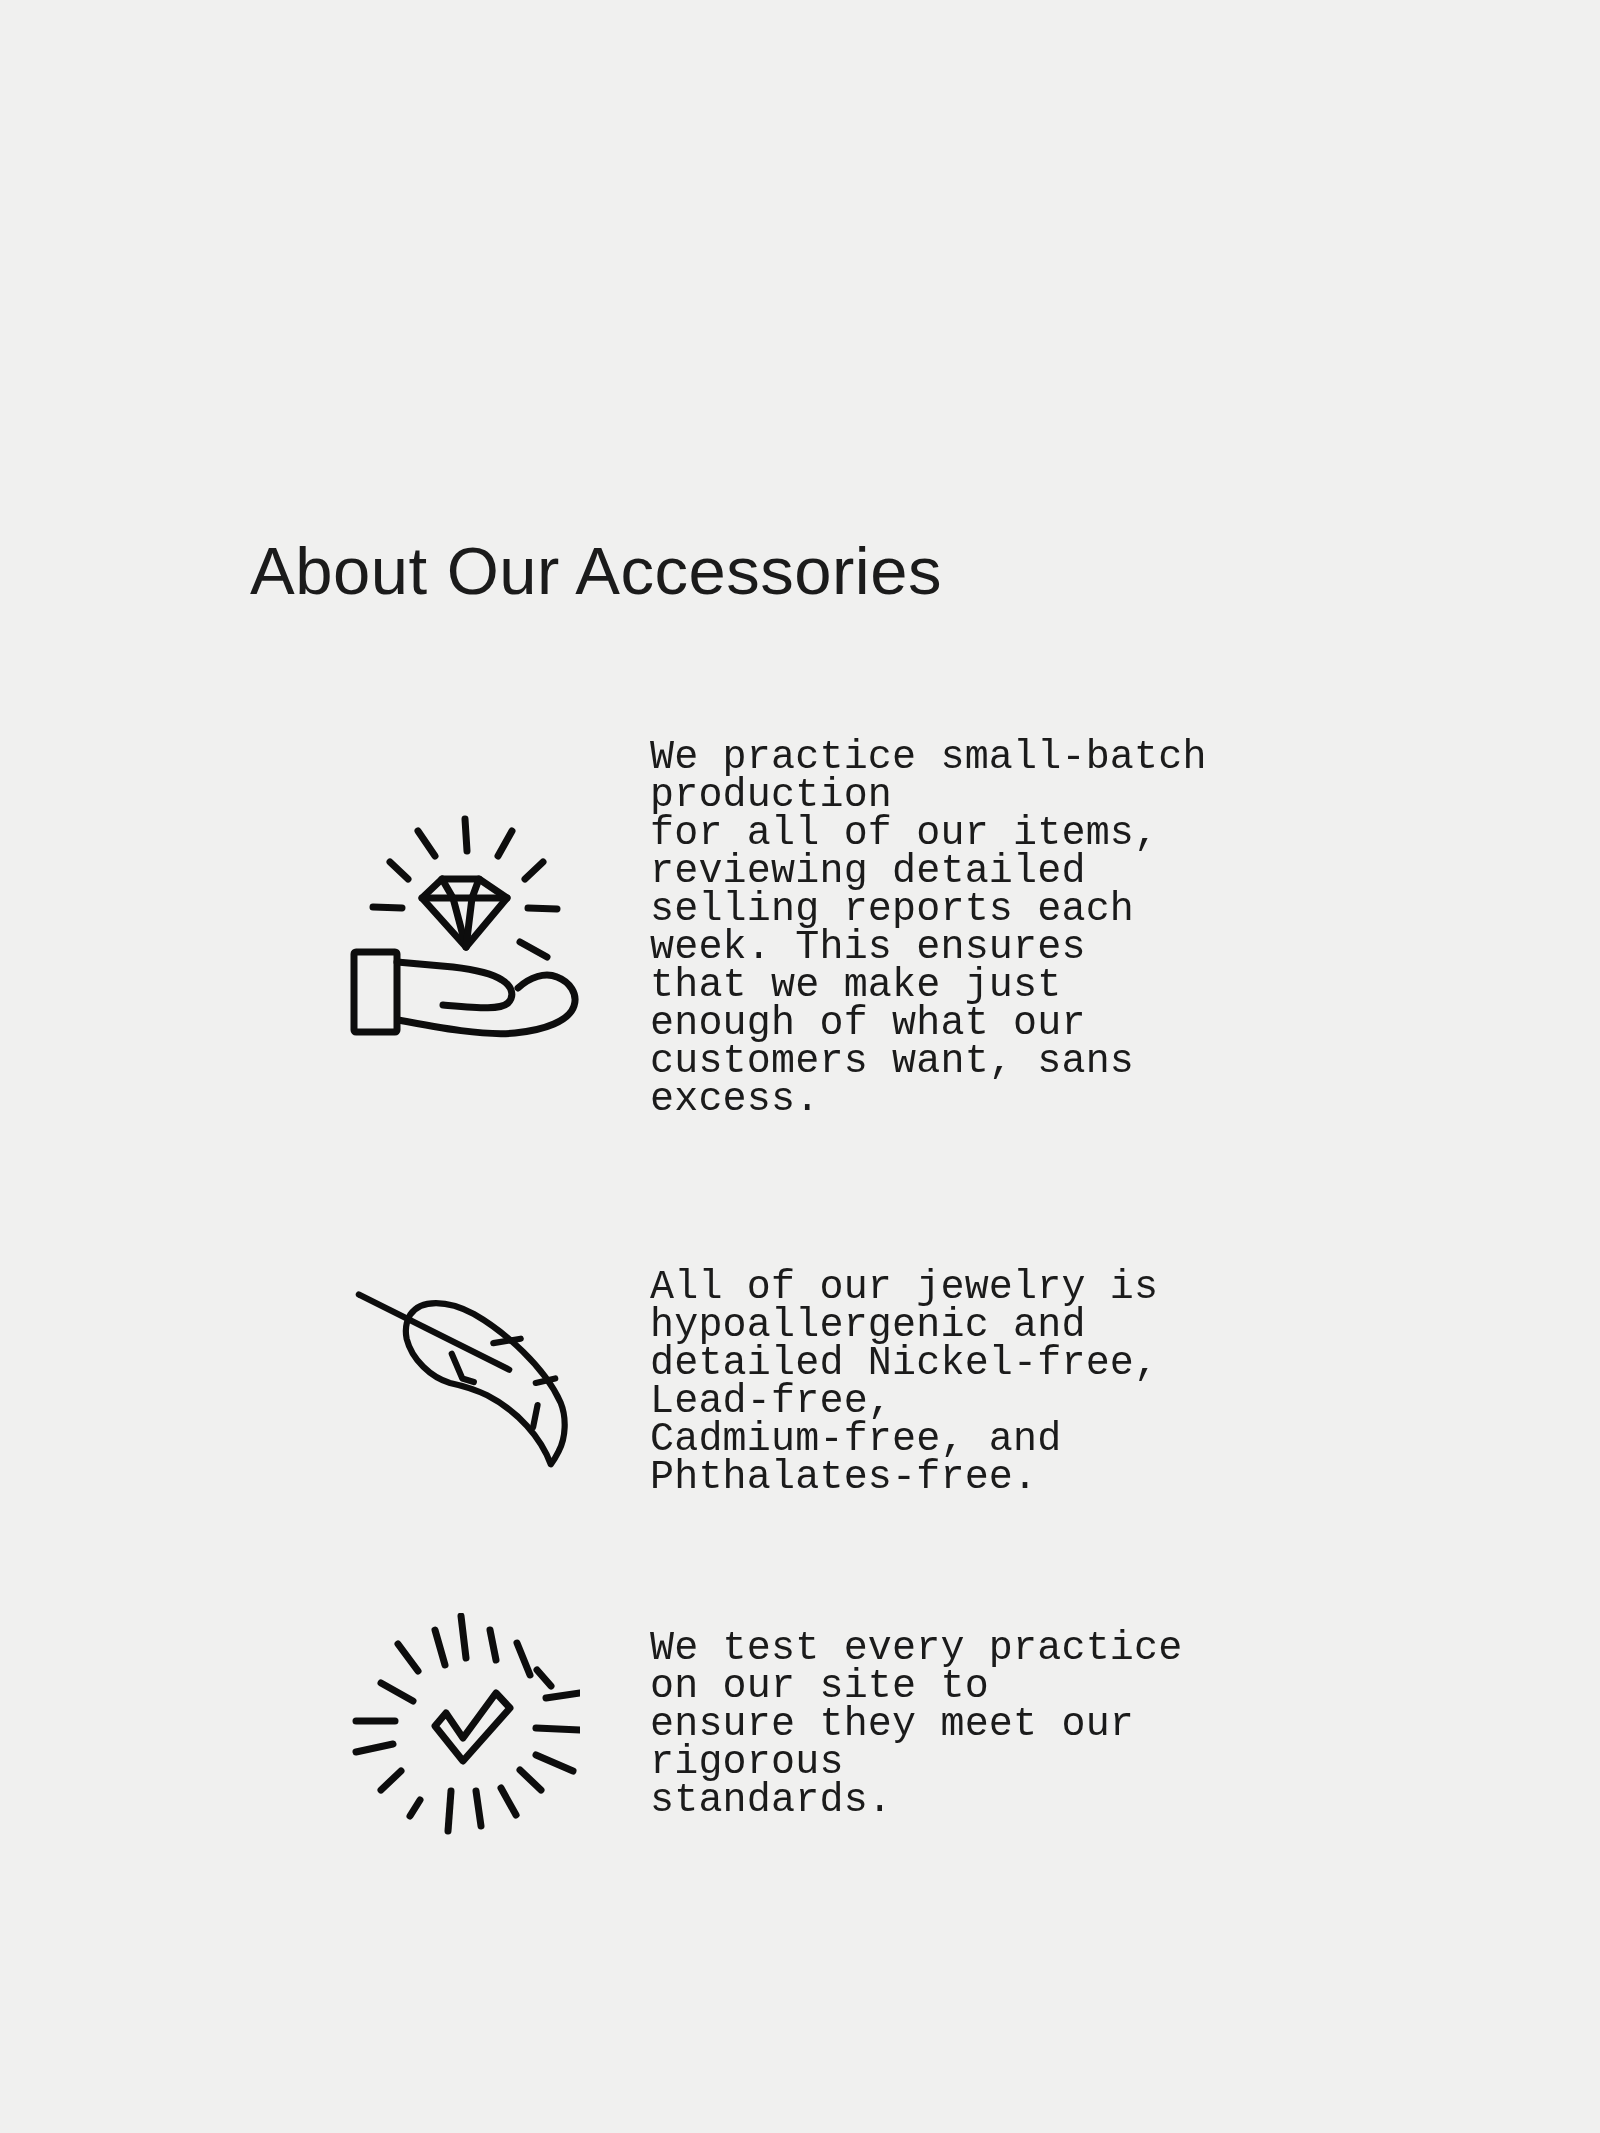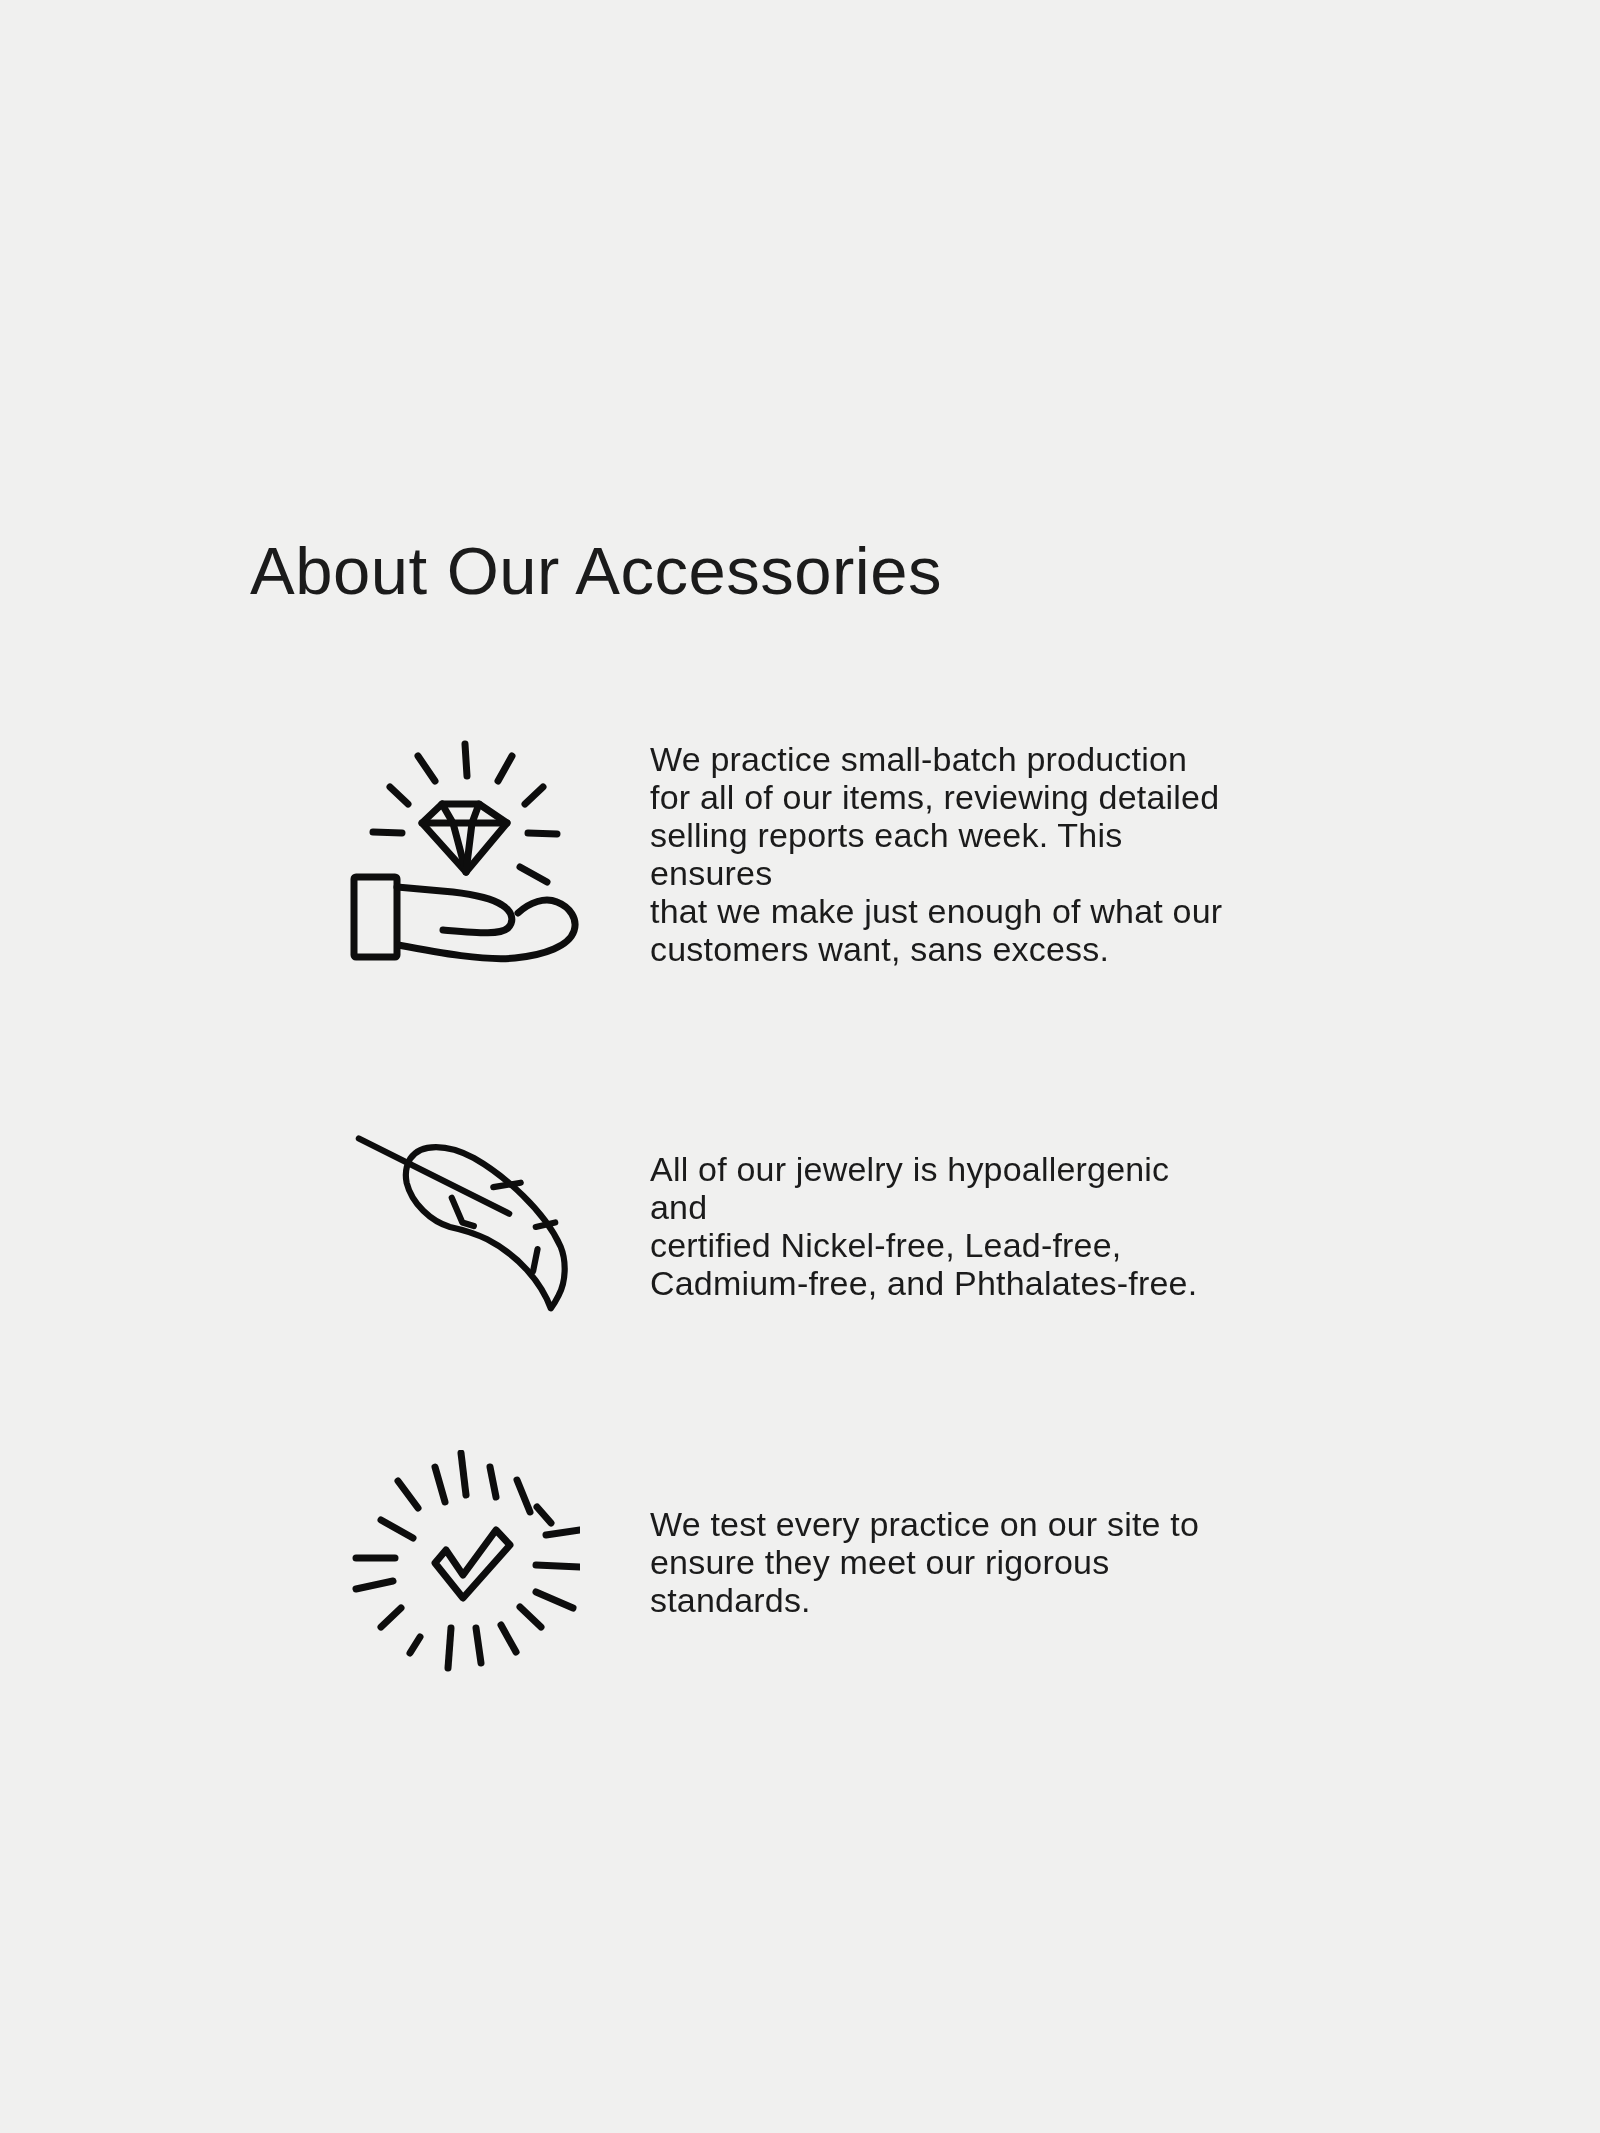--- a/index.html
+++ b/index.html
@@ -30,25 +30,26 @@
   .icon-box{
     flex:0 0 230px;
     width:230px;
     display:flex;
     align-items:center;
     justify-content:center;
     color:var(--icon,#0d0d0d);
   }
   .feature-text{
     width:580px;
-    font-size:34px;
+    font-size:40px;
     line-height:38px;
     letter-spacing:0.2px;
     white-space:pre-line;
     color:var(--fg,#1b1b1b);
+    font-family:Liberation Mono, monospace;
   }
   svg{display:block;}
 </style>
 </head>
 <body style="--bg: #f0f0ef; --fg: #1b1b1b; --icon: #0d0d0d;">
 
 <div class="wrapper">
 
   <h1 class="section-title">About Our Accessories</h1>
 
@@ -90,21 +91,21 @@
 
         <path d="M68,31 C80,13 110,14 140,30 C175,50 220,90 238,130 C245,147 244,170 236,185 C233,191 230,196 227,200 C216,170 190,140 155,122 C141,115 127,111 113,108 C92,102 70,82 64,58 C62,48 64,38 68,31 Z"></path>
 
         <path d="M115,75 L127,103 L140,107"></path>
         <path d="M162,63 L193,58"></path>
         <path d="M210,108 L232,103"></path>
         <path d="M212,133 L207,158"></path>
       </svg>
     </div>
     <div class="feature-text">All of our jewelry is hypoallergenic and
-certified Nickel-free, Lead-free,
+detailed Nickel-free, Lead-free,
 Cadmium-free, and Phthalates-free.</div>
   </div>
 
   <div class="feature-row row-3">
     <div class="icon-box">
       <svg viewBox="0 0 230 225" width="230" height="225" fill="none" stroke="currentColor" stroke-width="7" stroke-linecap="round" stroke-linejoin="round">
 
         <path d="M111,3 L116,45"></path>
         <path d="M140,17 L146,47"></path>
         <path d="M167,30 L180,62"></path>

